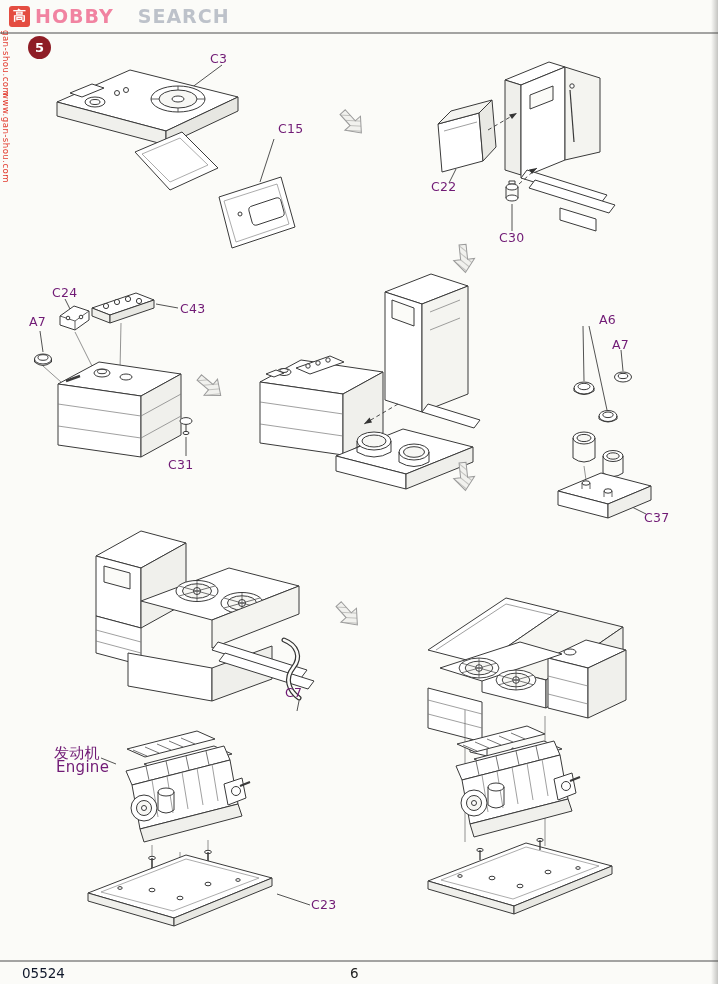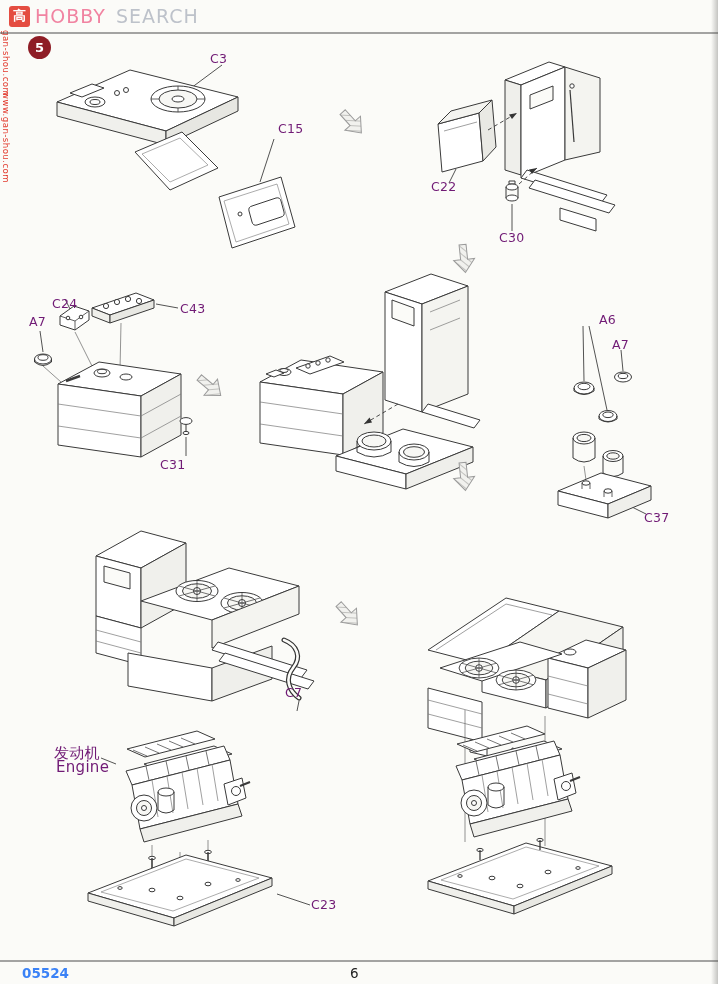--- a/index.html
+++ b/index.html
@@ -6,35 +6,35 @@
   body{background:#9b9b9b;font-family:"DejaVu Sans",sans-serif}
   .page{position:relative;width:718px;height:984px;margin:0 auto;background:#fbfbf8;overflow:hidden}
   .edge-right{position:absolute;top:0;right:0;width:7px;height:100%;
     background:linear-gradient(to right, rgba(0,0,0,0), rgba(0,0,0,.22));pointer-events:none}
   .art{position:absolute;left:0;top:0}
 
   
   .wm{position:absolute;left:9px;top:5px;display:flex;align-items:center;gap:5px;opacity:.9}
   .wm-logo{width:21px;height:21px;background:#e23b2e;color:#fff;font-weight:bold;font-size:13px;
     display:flex;align-items:center;justify-content:center;border-radius:3px}
-  .wm-hobby{font-size:19px;font-weight:normal;letter-spacing:1px;color:rgba(236,84,128,.8)}
-  .wm-search{font-size:19px;font-weight:normal;letter-spacing:1px;color:rgba(125,135,155,.55);margin-left:5px}
+  .wm-hobby{font-size:19px;font-weight:bold;letter-spacing:1px;color:rgba(236,84,128,.8)}
+  .wm-search{font-size:19px;font-weight:bold;letter-spacing:1px;color:rgba(125,135,155,.55);margin-left:19px}
   .wm-side{position:absolute;writing-mode:vertical-rl;text-orientation:mixed;
     font-size:8.5px;color:#e23b2e;letter-spacing:.5px}
   .wm-side.s1{left:1px;top:30px}
   .wm-side.s2{left:1px;top:92px}
 
   .step-badge{position:absolute;left:28px;top:36px;width:23px;height:23px;border-radius:50%;
     background:#8e1d26;color:#fff;font-size:13px;font-weight:bold;
     display:flex;align-items:center;justify-content:center}
 
   .callout{position:absolute;font-size:12.5px;color:#701a75;white-space:nowrap;letter-spacing:.3px}
   .callout.small{font-size:15px}
 
-  .kit-number{position:absolute;left:22px;top:965px;font-size:13.5px;font-weight:bold;color:#3b82f6}
+  .kit-number{position:absolute;left:22px;top:965px;font-size:13.5px;font-weight:normal;color:#0f172a}
   .page-number{position:absolute;left:350px;top:965px;font-size:13.5px;color:#222}
 </style>
 </head>
 <body>
 
 <div class="page">
 
   <div class="edge-right"></div>
 
   <div class="wm">
@@ -338,24 +338,24 @@
       <use href="#dirArrow" transform="translate(196,376) rotate(40,14,10.5)"></use>
       <use href="#dirArrow" transform="translate(450,466) rotate(84,14,10.5)"></use>
       <use href="#dirArrow" transform="translate(334,604) rotate(48,14,10.5)"></use>
     </g>
   </svg>
 
   <div class="callout" style="left:210px;top:51px">C3</div>
   <div class="callout" style="left:278px;top:121px">C15</div>
   <div class="callout" style="left:431px;top:179px">C22</div>
   <div class="callout" style="left:499px;top:230px">C30</div>
-  <div class="callout" style="left:52px;top:296px">C24</div>
+  <div class="callout" style="left:52px;top:285px">C24</div>
   <div class="callout" style="left:180px;top:301px">C43</div>
   <div class="callout" style="left:29px;top:314px">A7</div>
-  <div class="callout" style="left:160px;top:457px">C31</div>
+  <div class="callout" style="left:168px;top:457px">C31</div>
   <div class="callout" style="left:599px;top:312px">A6</div>
   <div class="callout" style="left:612px;top:337px">A7</div>
   <div class="callout" style="left:644px;top:510px">C37</div>
   <div class="callout" style="left:285px;top:685px">C7</div>
   <div class="callout small" style="left:54px;top:744px">发动机</div>
   <div class="callout small" style="left:56px;top:758px">Engine</div>
   <div class="callout" style="left:311px;top:897px">C23</div>
 
   <div class="kit-number">05524</div>
   <div class="page-number">6</div>

